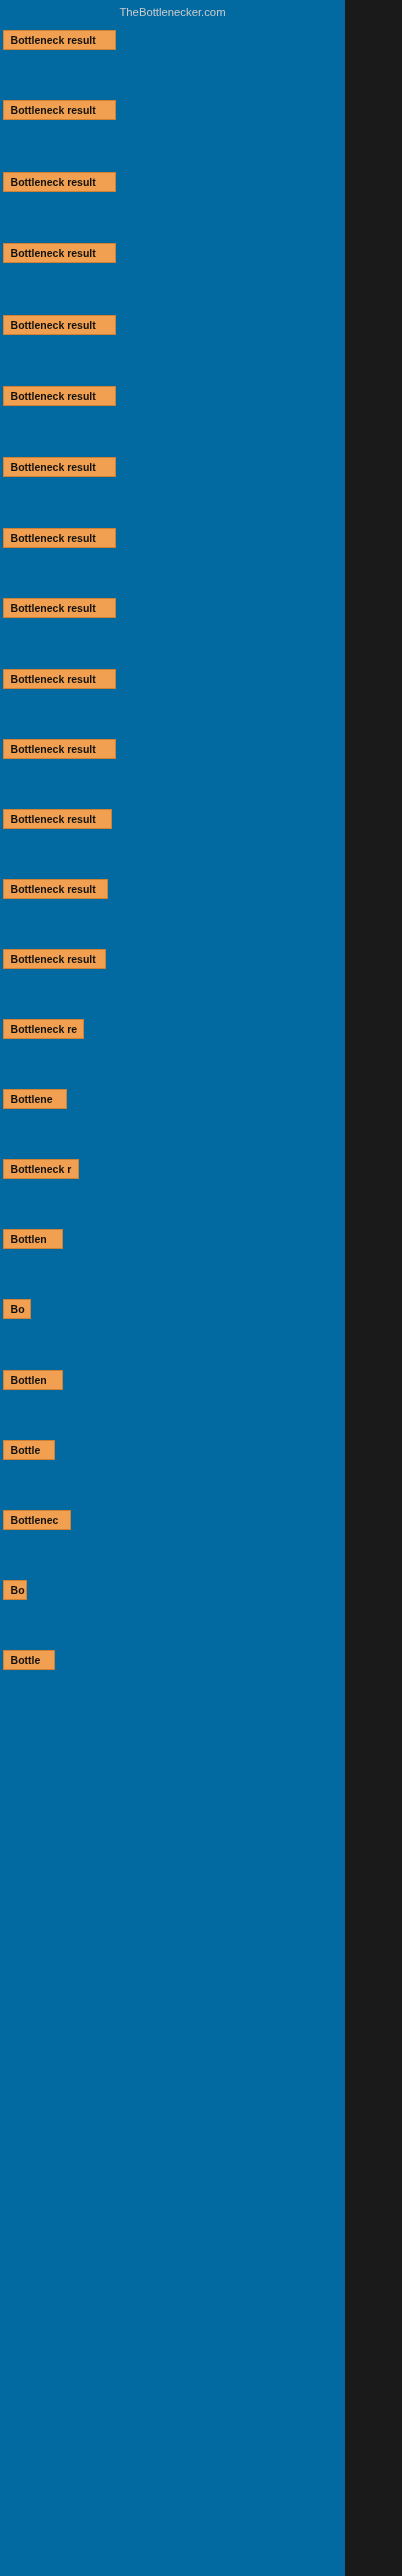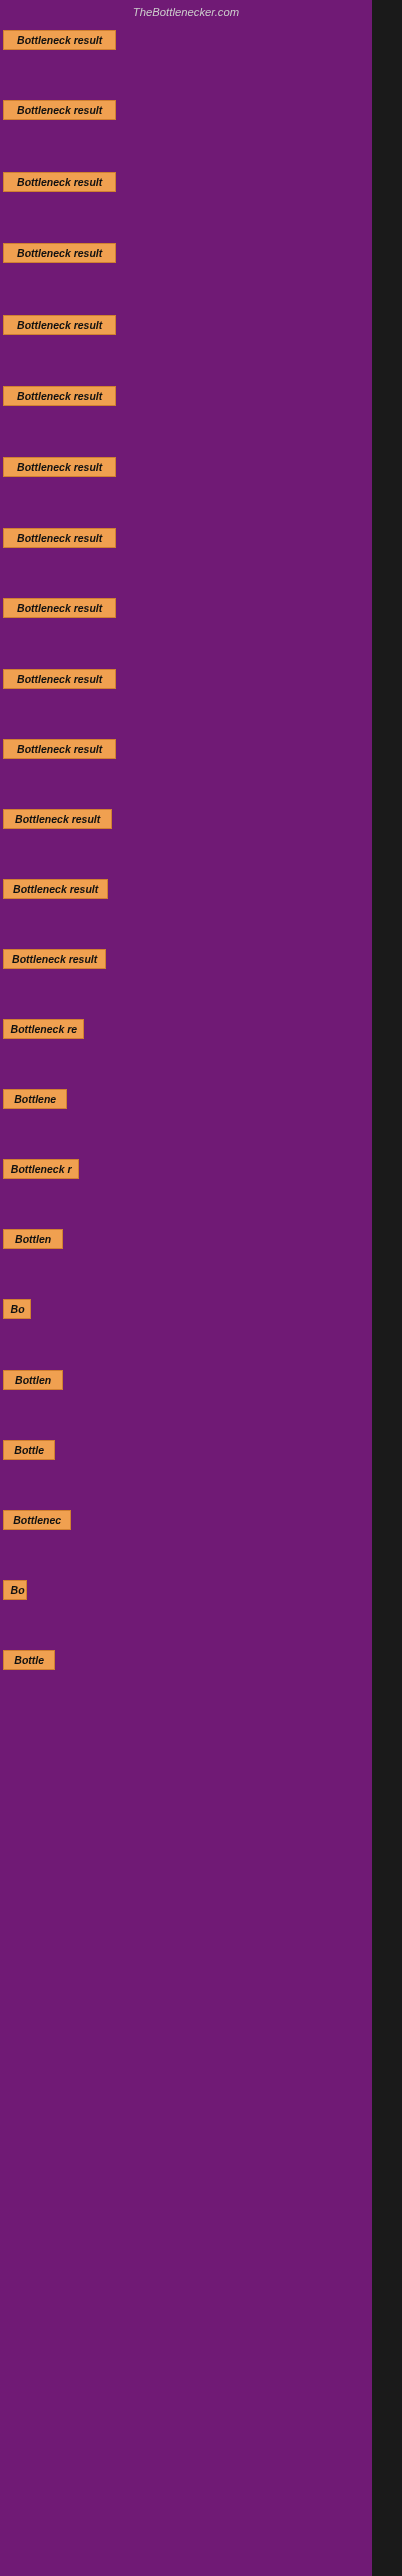--- a/index.html
+++ b/index.html
@@ -20,27 +20,27 @@
       text-align: center;
       color: #cccccc;
       font-size: 11.3px;
       padding: 6.4px 0;
       font-weight: normal;
     }
   </style>
 </head>
 <body>
 
-<div style="position: relative; width: 372px; min-height: 2576px; background: #701a75; font-style: italic;">
+<div style="position: relative; width: 345px; min-height: 2576px; background: #0369a1;">
 
   <div class="site-title">
     <span>TheBottlenecker.com</span>
   </div>
 
-  <div id="results-container" style="position: relative; width: 403px; min-height: 2415px; text-align: center;">
+  <div id="results-container" style="position: relative; width: 403px; min-height: 2415px;">
   <div style="position: absolute; top: 0px; left: 3.2px; padding: 4.8px 0px;"><div style="background-color: rgb(240, 160, 80); color: rgb(17, 17, 17); font-size: 10.5px; font-weight: bold; padding: 3.2px 6.4px; display: inline-block; border: 0.8px solid rgb(208, 128, 48); width: 113px; overflow: hidden; white-space: nowrap; cursor: pointer; font-family: Arial, sans-serif;">Bottleneck result</div></div>
       <div style="position: absolute; top: 70px; left: 3.2px; padding: 4.8px 0px;"><div style="background-color: rgb(240, 160, 80); color: rgb(17, 17, 17); font-size: 10.5px; font-weight: bold; padding: 3.2px 6.4px; display: inline-block; border: 0.8px solid rgb(208, 128, 48); width: 113px; overflow: hidden; white-space: nowrap; cursor: pointer; font-family: Arial, sans-serif;">Bottleneck result</div></div>
       <div style="position: absolute; top: 142px; left: 3.2px; padding: 4.8px 0px;"><div style="background-color: rgb(240, 160, 80); color: rgb(17, 17, 17); font-size: 10.5px; font-weight: bold; padding: 3.2px 6.4px; display: inline-block; border: 0.8px solid rgb(208, 128, 48); width: 113px; overflow: hidden; white-space: nowrap; cursor: pointer; font-family: Arial, sans-serif;">Bottleneck result</div></div>
       <div style="position: absolute; top: 213px; left: 3.2px; padding: 4.8px 0px;"><div style="background-color: rgb(240, 160, 80); color: rgb(17, 17, 17); font-size: 10.5px; font-weight: bold; padding: 3.2px 6.4px; display: inline-block; border: 0.8px solid rgb(208, 128, 48); width: 113px; overflow: hidden; white-space: nowrap; cursor: pointer; font-family: Arial, sans-serif;">Bottleneck result</div></div>
       <div style="position: absolute; top: 285px; left: 3.2px; padding: 4.8px 0px;"><div style="background-color: rgb(240, 160, 80); color: rgb(17, 17, 17); font-size: 10.5px; font-weight: bold; padding: 3.2px 6.4px; display: inline-block; border: 0.8px solid rgb(208, 128, 48); width: 113px; overflow: hidden; white-space: nowrap; cursor: pointer; font-family: Arial, sans-serif;">Bottleneck result</div></div>
       <div style="position: absolute; top: 356px; left: 3.2px; padding: 4.8px 0px;"><div style="background-color: rgb(240, 160, 80); color: rgb(17, 17, 17); font-size: 10.5px; font-weight: bold; padding: 3.2px 6.4px; display: inline-block; border: 0.8px solid rgb(208, 128, 48); width: 113px; overflow: hidden; white-space: nowrap; cursor: pointer; font-family: Arial, sans-serif;">Bottleneck result</div></div>
       <div style="position: absolute; top: 427px; left: 3.2px; padding: 4.8px 0px;"><div style="background-color: rgb(240, 160, 80); color: rgb(17, 17, 17); font-size: 10.5px; font-weight: bold; padding: 3.2px 6.4px; display: inline-block; border: 0.8px solid rgb(208, 128, 48); width: 113px; overflow: hidden; white-space: nowrap; cursor: pointer; font-family: Arial, sans-serif;">Bottleneck result</div></div>
       <div style="position: absolute; top: 498px; left: 3.2px; padding: 4.8px 0px;"><div style="background-color: rgb(240, 160, 80); color: rgb(17, 17, 17); font-size: 10.5px; font-weight: bold; padding: 3.2px 6.4px; display: inline-block; border: 0.8px solid rgb(208, 128, 48); width: 113px; overflow: hidden; white-space: nowrap; cursor: pointer; font-family: Arial, sans-serif;">Bottleneck result</div></div>
       <div style="position: absolute; top: 568px; left: 3.2px; padding: 4.8px 0px;"><div style="background-color: rgb(240, 160, 80); color: rgb(17, 17, 17); font-size: 10.5px; font-weight: bold; padding: 3.2px 6.4px; display: inline-block; border: 0.8px solid rgb(208, 128, 48); width: 113px; overflow: hidden; white-space: nowrap; cursor: pointer; font-family: Arial, sans-serif;">Bottleneck result</div></div>
       <div style="position: absolute; top: 639px; left: 3.2px; padding: 4.8px 0px;"><div style="background-color: rgb(240, 160, 80); color: rgb(17, 17, 17); font-size: 10.5px; font-weight: bold; padding: 3.2px 6.4px; display: inline-block; border: 0.8px solid rgb(208, 128, 48); width: 113px; overflow: hidden; white-space: nowrap; cursor: pointer; font-family: Arial, sans-serif;">Bottleneck result</div></div>

